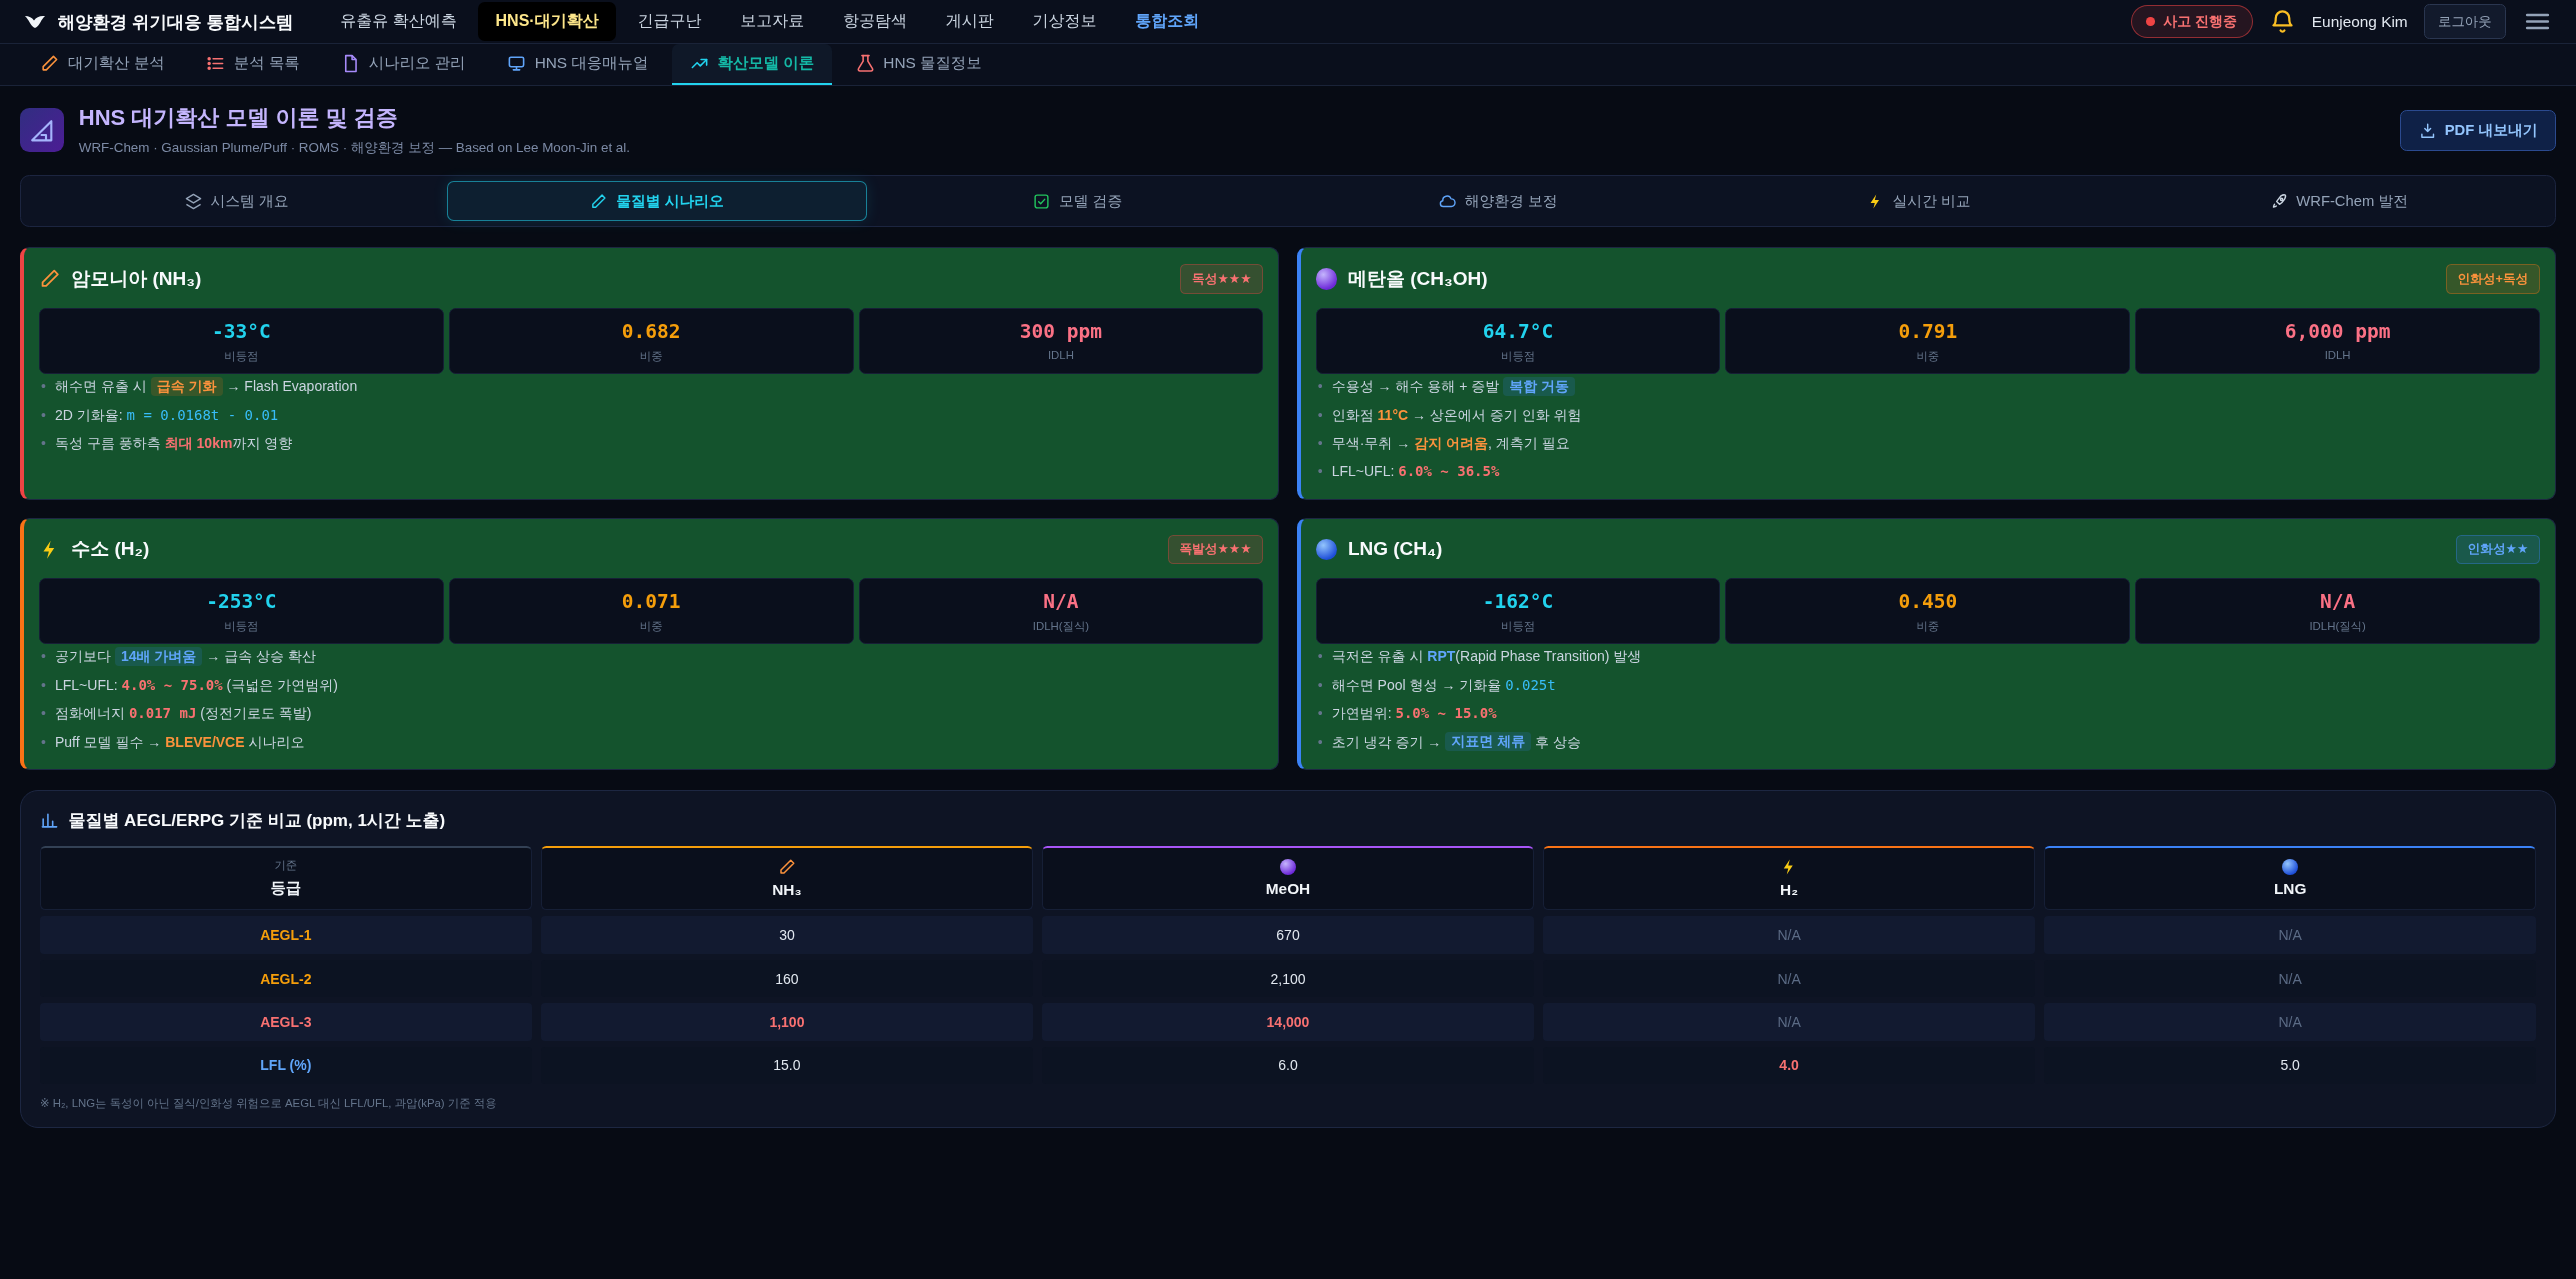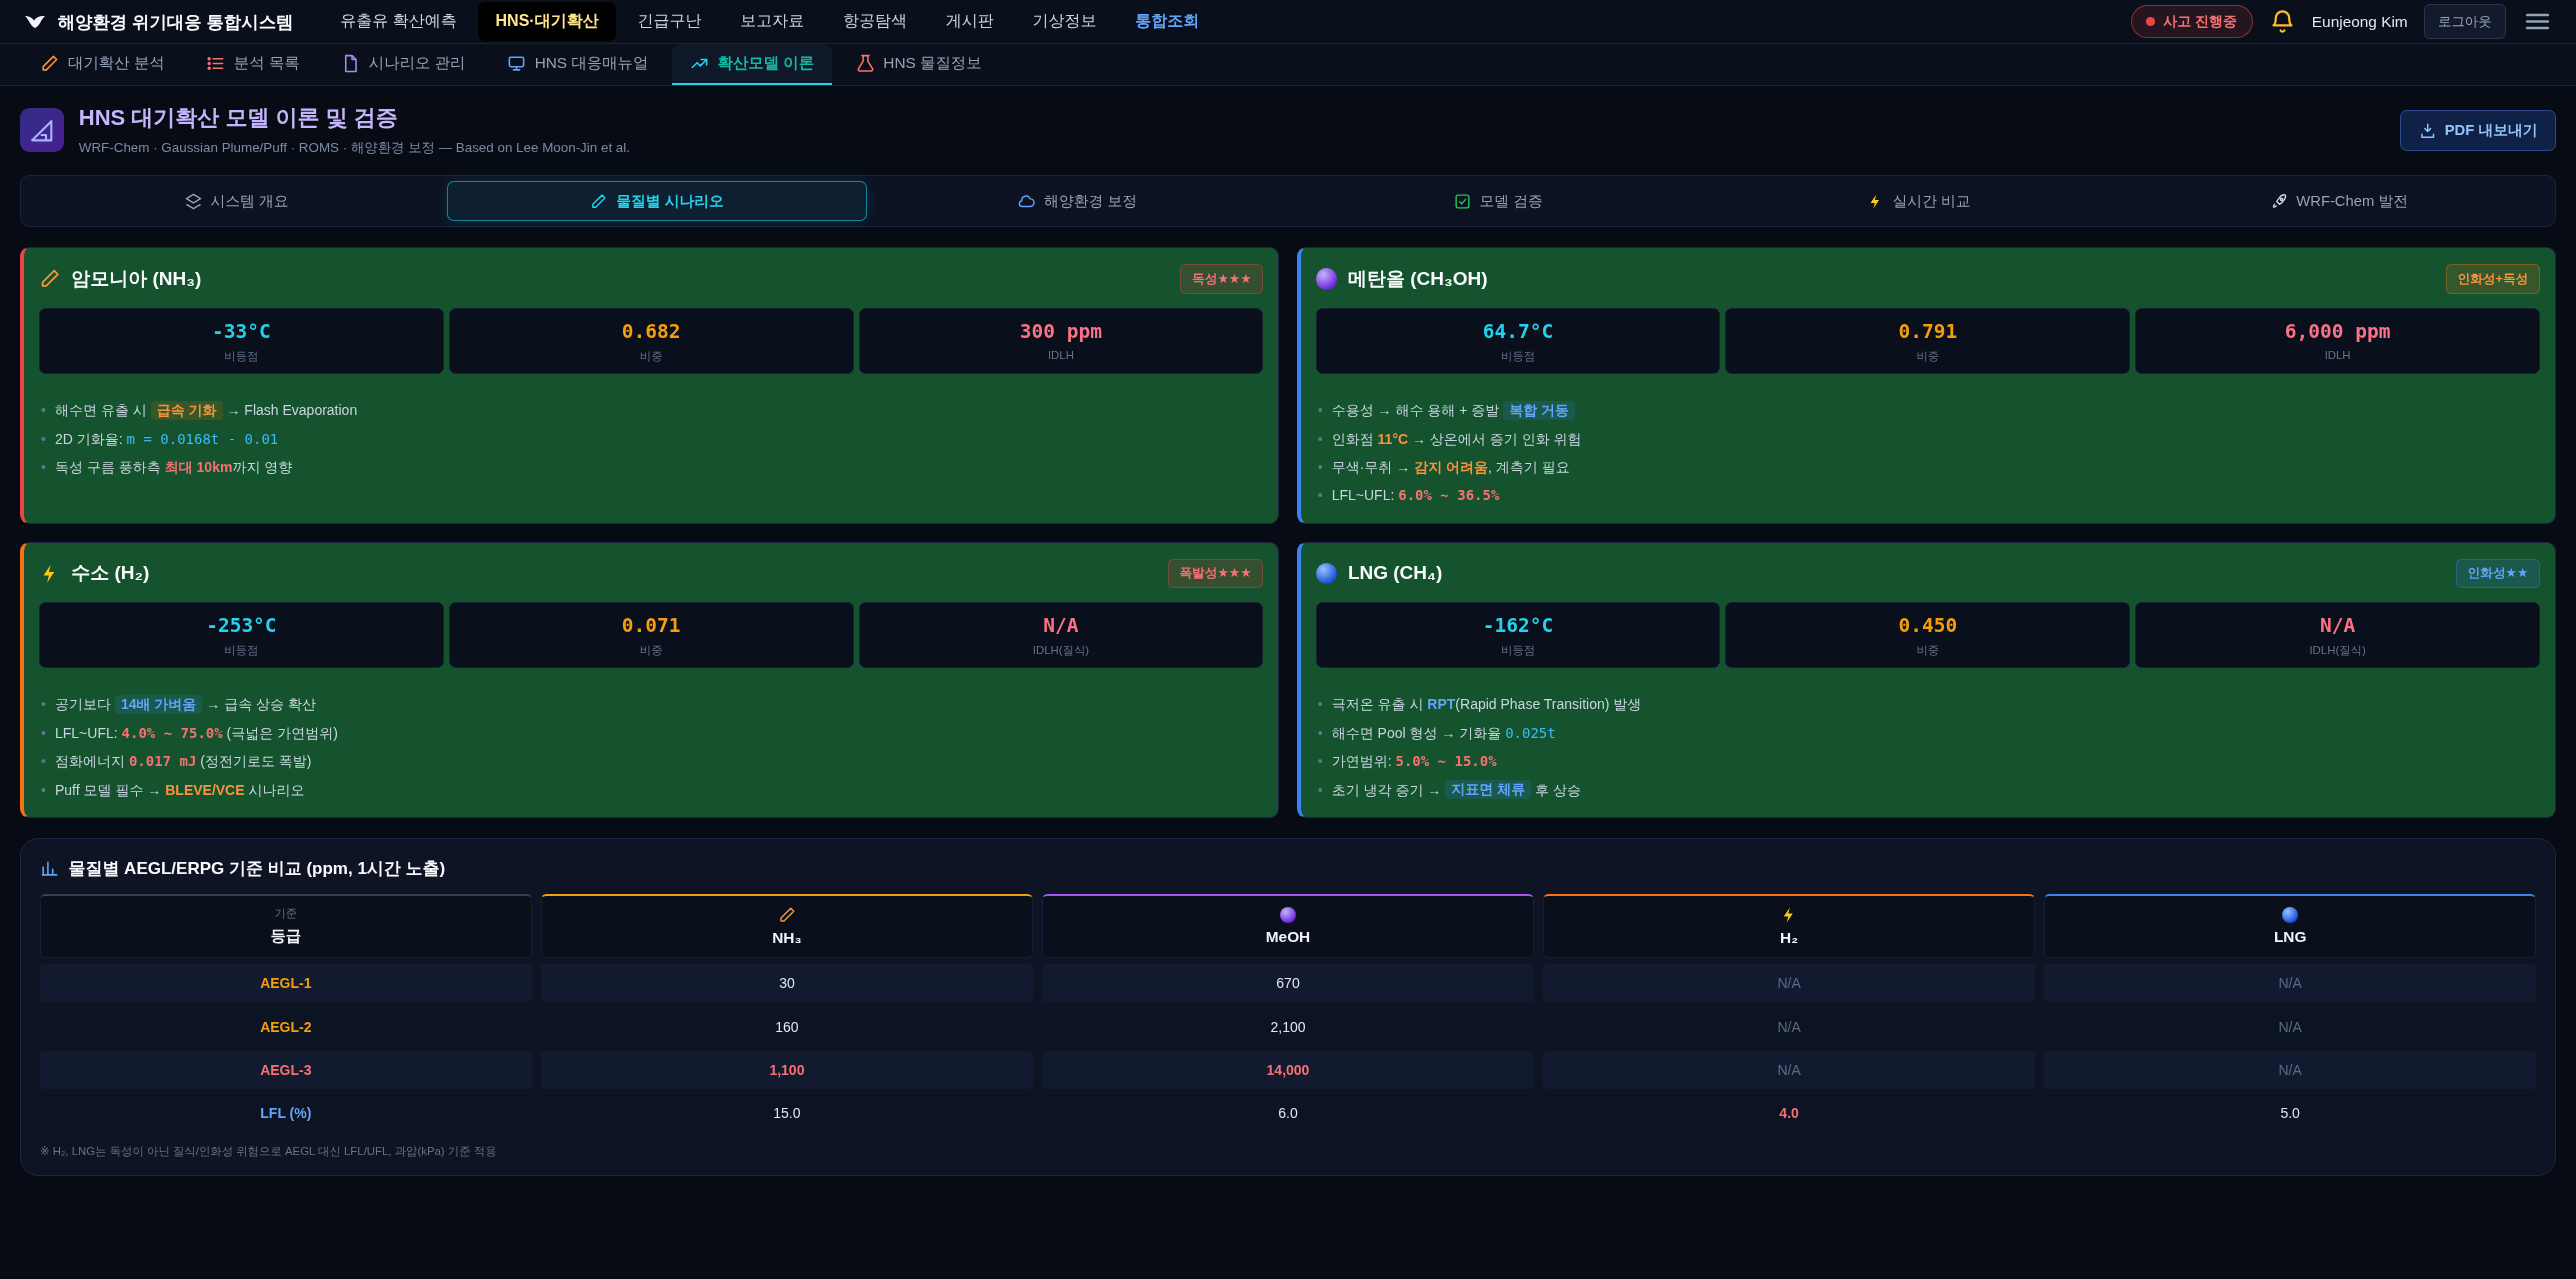--- a/index.html
+++ b/index.html
@@ -61,21 +61,21 @@
   .card-head { display:flex; align-items:center; gap:10.7px; margin-bottom:13.4px; }
   .card-icon { width:21.5px; height:21.5px; flex:none; }
   .card-title { font-size:19px; font-weight:700; color:#f8fafc; }
   .badge { margin-left:auto; font-size:12.7px; font-weight:700; padding:5.4px 10.7px; border-radius:5.4px; white-space:nowrap; }
   .badge.red { background:rgba(239,68,68,.15); color:#f87171; border:0.7px solid rgba(239,68,68,.35); }
   .badge.orange { background:rgba(249,115,22,.15); color:#fb923c; border:0.7px solid rgba(249,115,22,.35); }
   .badge.blue { background:rgba(59,130,246,.15); color:#60a5fa; border:0.7px solid rgba(59,130,246,.35); }
   .sphere { border-radius:50%; display:inline-block; }
   .sphere.purple { background:radial-gradient(circle at 35% 30%, #c4b5fd, #6d28d9 72%); }
   .sphere.blue { background:radial-gradient(circle at 35% 30%, #93c5fd, #1d4ed8 72%); }
-  .stats { display:grid; grid-template-columns:1fr 1fr 1fr; gap:5px; margin-bottom:26px; }
+  .stats { display:grid; grid-template-columns:1fr 1fr 1fr; gap:5px; margin-bottom:2px; }
   .stat { background:#0a0f1c; border:0.7px solid #161f36; border-radius:6.7px; padding:11.4px 6.7px 9.4px; text-align:center; }
   .stat-value { font-family:"DejaVu Sans Mono","Liberation Mono",monospace; font-size:19.5px; font-weight:700; }
   .stat-label { font-size:11.4px; color:#64748b; margin-top:6px; }
   .v-cyan { color:#22d3ee; } .v-amber { color:#f59e0b; } .v-pink { color:#fb7185; }
   .bullets { list-style:none; display:flex; flex-direction:column; gap:6.7px; }
   .bullet { font-size:14px; color:#cbd5e1; line-height:1.55; padding-left:16px; position:relative; }
   .bullet::before { content:"•"; position:absolute; left:2px; color:#64748b; }
   .seg-hlo { background:rgba(249,115,22,.16); color:#fb923c; font-weight:700; padding:1.3px 6px; border-radius:4px; }
   .seg-hlb { background:rgba(59,130,246,.16); color:#60a5fa; font-weight:700; padding:1.3px 6px; border-radius:4px; }
   .seg-mc { font-family:"DejaVu Sans Mono","Liberation Mono",monospace; color:#38bdf8; }
@@ -245,35 +245,35 @@
     </div>
     <div class="section-tab active">
       <span class="icon ic-cyan">
           <svg viewBox="0 0 24 24" fill="none" stroke="currentColor" stroke-width="2" stroke-linecap="round" stroke-linejoin="round">
             <path d="M17 3l4 4L8 20H4v-4L17 3z"></path>
           </svg>
         </span>
       <span>물질별 시나리오</span>
     </div>
     <div class="section-tab">
-      <span class="icon ic-blue">
-          <svg viewBox="0 0 24 24" fill="none" stroke="currentColor" stroke-width="2" stroke-linecap="round" stroke-linejoin="round">
-            <path d="M17.5 19H6a4 4 0 0 1-.6-7.96A6 6 0 0 1 17 8.3 4.5 4.5 0 0 1 17.5 19z"></path>
-          </svg>
-        </span>
-      <span>해양환경 보정</span>
-    </div>
-    <div class="section-tab">
       <span class="icon ic-green">
           <svg viewBox="0 0 24 24" fill="none" stroke="currentColor" stroke-width="2" stroke-linecap="round" stroke-linejoin="round">
             <rect x="3" y="3" width="18" height="18" rx="3"></rect>
             <path d="M8 12.5l2.8 2.8L16.5 9"></path>
           </svg>
         </span>
       <span>모델 검증</span>
+    </div>
+    <div class="section-tab">
+      <span class="icon ic-blue">
+          <svg viewBox="0 0 24 24" fill="none" stroke="currentColor" stroke-width="2" stroke-linecap="round" stroke-linejoin="round">
+            <path d="M17.5 19H6a4 4 0 0 1-.6-7.96A6 6 0 0 1 17 8.3 4.5 4.5 0 0 1 17.5 19z"></path>
+          </svg>
+        </span>
+      <span>해양환경 보정</span>
     </div>
     <div class="section-tab">
       <span class="icon ic-yellow">
           <svg viewBox="0 0 24 24" fill="currentColor">
             <path d="M13 2L5 14h6l-2 8 8-12h-6l2-8z"></path>
           </svg>
         </span>
       <span>실시간 비교</span>
     </div>
     <div class="section-tab">

